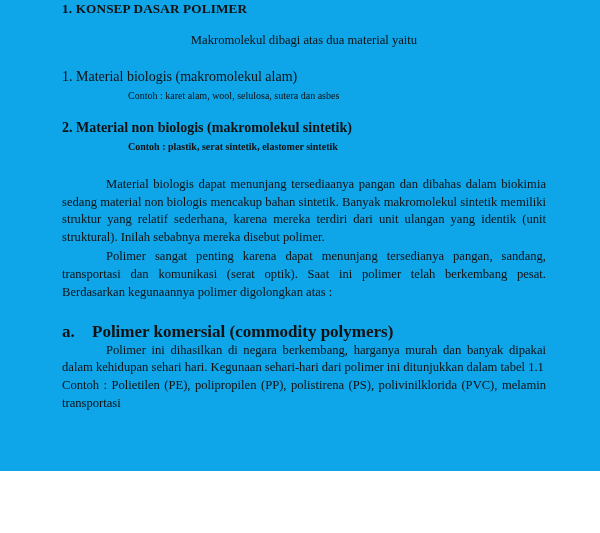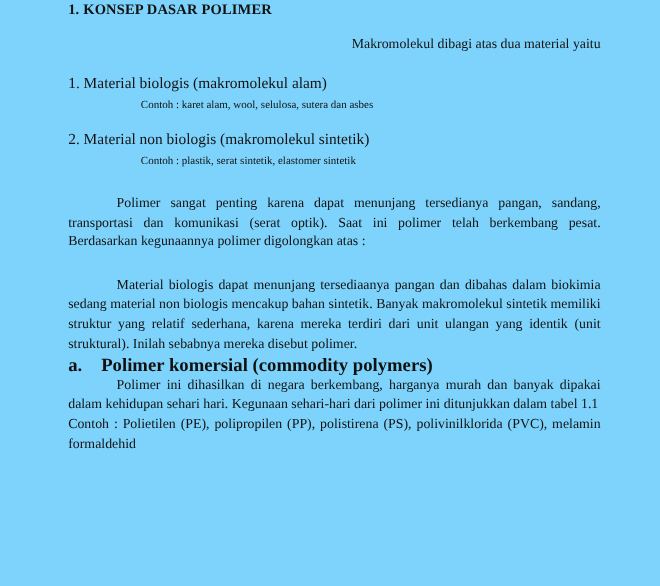--- a/index.html
+++ b/index.html
@@ -11,22 +11,22 @@
     width: 600px;
     height: 533px;
     overflow: hidden;
     font-family: "Liberation Serif", "DejaVu Serif", serif;
     color: #111111;
     -webkit-font-smoothing: antialiased;
   }
   .page {
     position: relative;
     width: 600px;
-    height: 533px;
-    background: #7dd3fc;
+    height: 471px;
+    background: #0ea5e9;
     box-sizing: border-box;
     padding: 0;
   }
   .content {
     position: absolute;
     left: 62px;
     top: 0px;
     width: 484px;
   }
 
@@ -38,42 +38,42 @@
     margin: 0 0 16px 0;
     line-height: 14px;
     padding-top: 2px;
   }
 
   
   .para {
     font-size: 12.6px;
     line-height: 17.6px;
     margin: 0;
-    text-align: right;
+    text-align: center;
   }
   .para.justify {
     text-align: justify;
     text-justify: inter-word;
   }
   .indent {
     text-indent: 44px;
   }
   .indent-lg {
     text-indent: 52px;
   }
 
   .bi {
     font-weight: bold;
     font-style: italic;
   }
 
   
   .block-intro { margin-bottom: 18px; }
   .block-list-1 { margin-bottom: 14px; }
-  .block-list-2 { margin-bottom: 20px; }
+  .block-list-2 { margin-bottom: 20px; font-weight: bold; }
   .block-para-1 { margin-bottom: 2px; }
   .block-para-2 { margin-bottom: 22px; }
 
   
   .list-item { font-size: 14px; line-height: 17.6px; }
   .list-sub {
     font-size: 10px;
     line-height: 17.6px;
     padding-left: 66px;
     margin-top: 2px;
@@ -107,24 +107,24 @@
     <div class="block-list-1">
       <div class="list-item">1. Material biologis (makromolekul alam)</div>
       <div class="list-sub">Contoh : karet alam, wool, selulosa, sutera dan asbes</div>
     </div>
 
     <div class="block-list-2">
       <div class="list-item">2. Material non biologis (makromolekul sintetik)</div>
       <div class="list-sub">Contoh : plastik, serat sintetik, elastomer sintetik</div>
     </div>
 
+    <p class="para justify indent block-para-1">Material biologis dapat menunjang tersediaanya pangan dan dibahas dalam biokimia sedang material non biologis mencakup bahan sintetik. Banyak makromolekul sintetik memiliki struktur yang relatif sederhana, karena mereka terdiri dari unit ulangan yang identik (unit struktural). Inilah sebabnya mereka disebut polimer.</p>
+
     <p class="para justify indent block-para-2">Polimer sangat penting karena dapat menunjang tersedianya pangan, sandang, transportasi dan komunikasi (serat optik). Saat ini polimer telah berkembang pesat. Berdasarkan kegunaannya polimer digolongkan atas :</p>
-
-    <p class="para justify indent block-para-1">Material biologis dapat menunjang tersediaanya pangan dan dibahas dalam biokimia sedang material non biologis mencakup bahan sintetik. Banyak makromolekul sintetik memiliki struktur yang relatif sederhana, karena mereka terdiri dari unit ulangan yang identik (unit struktural). Inilah sebabnya mereka disebut polimer.</p>
 
     <div>
       <div class="sec-head"><span class="marker">a.</span><span>Polimer komersial (commodity polymers)</span></div>
       <p class="para justify indent">Polimer ini dihasilkan di negara berkembang, harganya murah dan banyak dipakai dalam kehidupan sehari hari. Kegunaan sehari-hari dari polimer ini ditunjukkan dalam tabel 1.1</p>
-      <p class="para justify">Contoh : Polietilen (PE), polipropilen (PP), polistirena (PS), polivinilklorida (PVC), melamin formaldehid</p>
+      <p class="para justify">Contoh : Polietilen (PE), polipropilen (PP), polistirena (PS), polivinilklorida (PVC), melamin transportasi</p>
     </div>
 
   </div>
 </div>
 
 </body></html>

